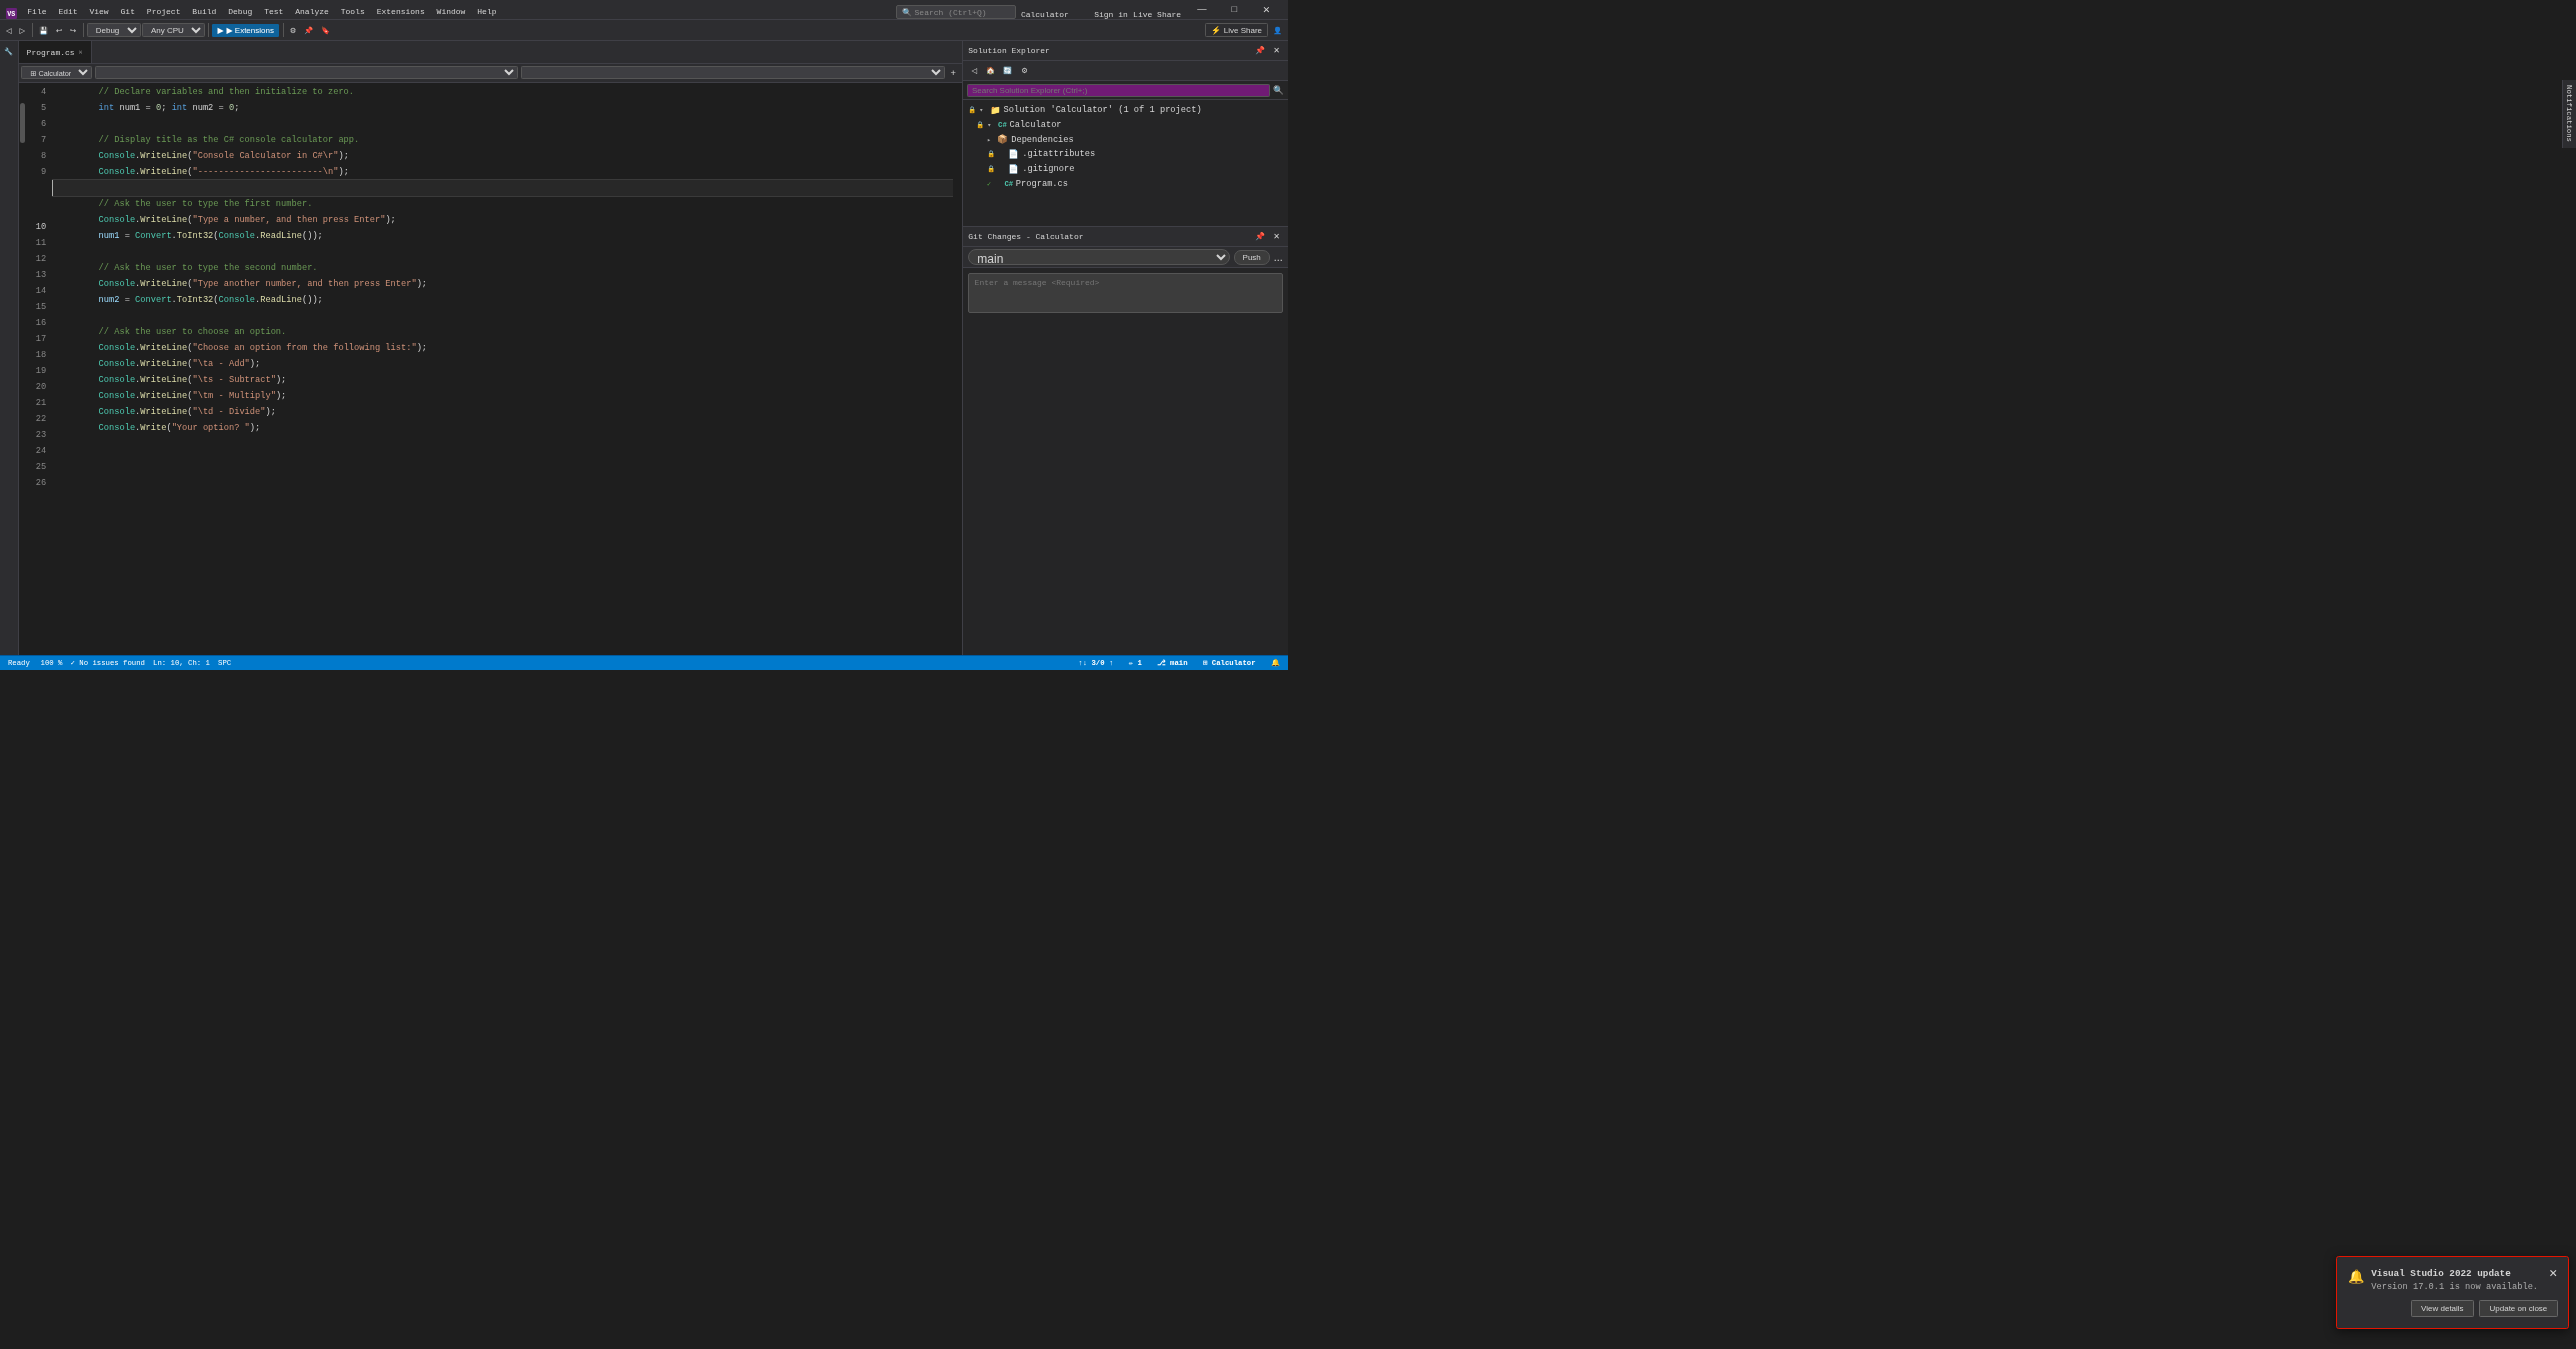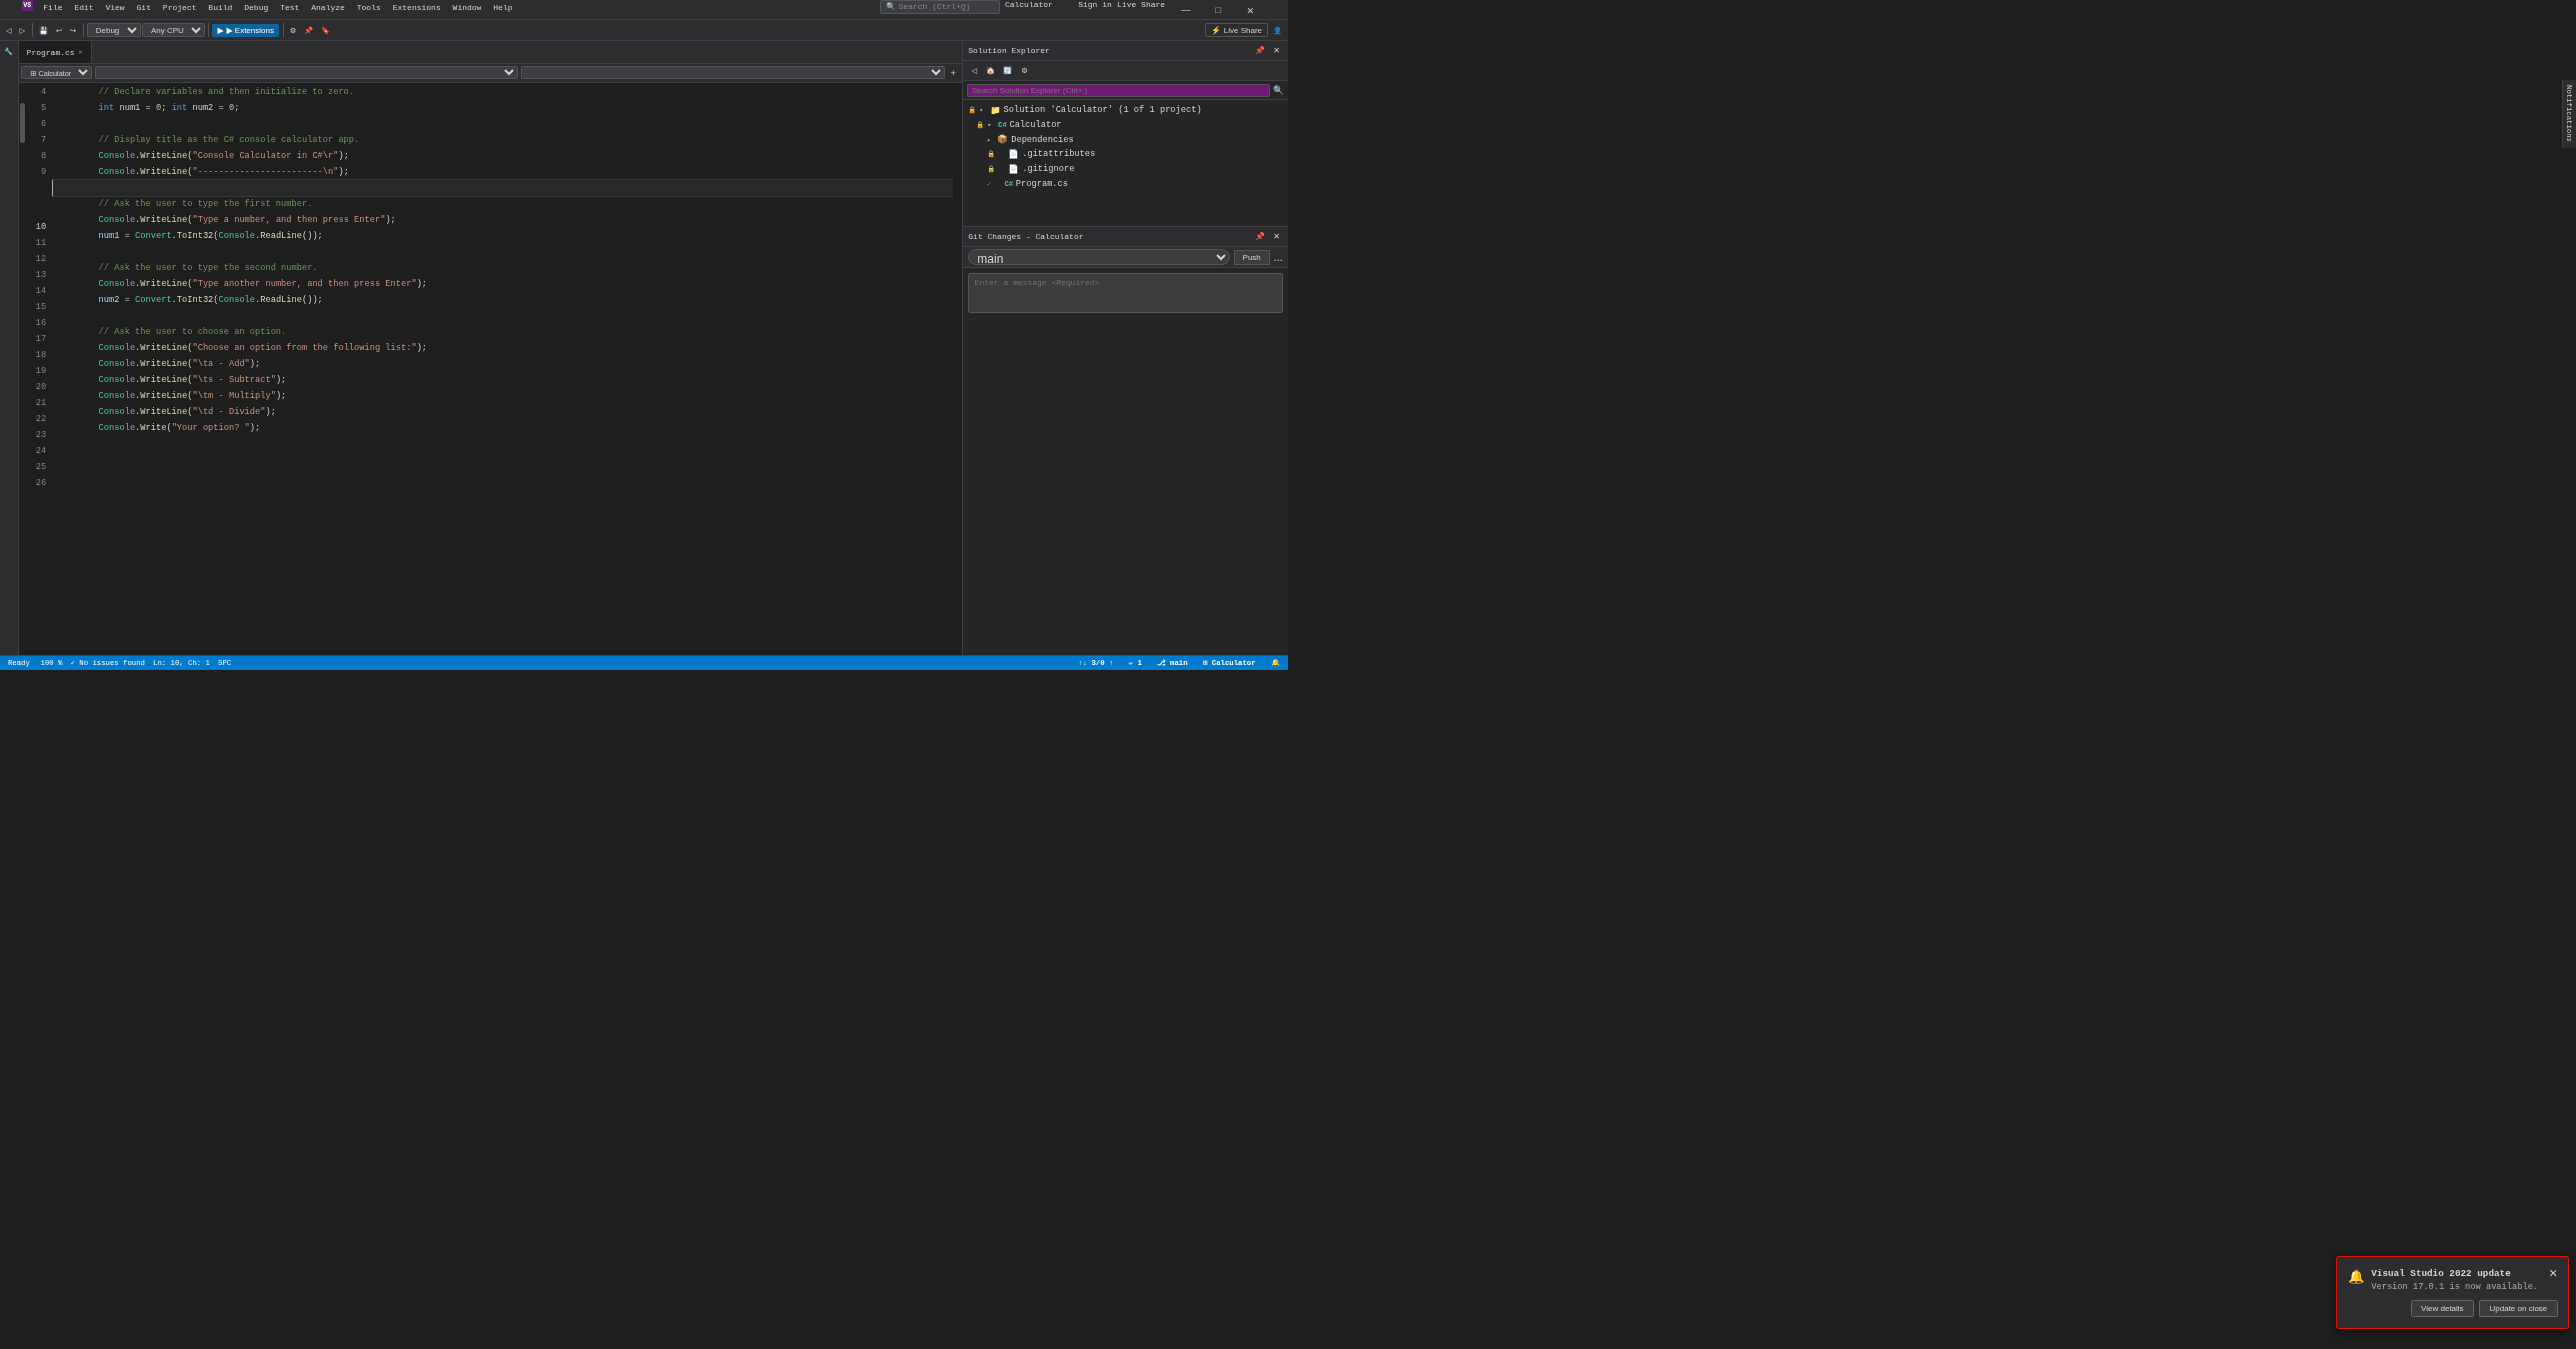--- a/index.html
+++ b/index.html
@@ -12,22 +12,22 @@
       height: 675px;
       overflow: hidden;
       transform-origin: top left;
     }
 
     
     .title-bar {
       background: #2d2d30;
       height: 20px;
       display: flex;
-      align-items: flex-start;
-      padding: 0 22px;
+      align-items: flex-end;
+      padding: 0 6px;
       border-bottom: 0.7px solid #3f3f46;
     }
     .title-bar-icon {
       width: 10.7px; height: 10.7px;
       background: #68217a;
       border-radius: 1.3px;
       margin-right: 5.3px;
       display: flex; align-items: center; justify-content: center;
       color: white; font-size: 6.7px; font-weight: bold;
       flex-shrink: 0;
@@ -259,21 +259,21 @@
       display: flex; align-items: center; padding: 0 5.3px; gap: 4px;
       border-bottom: 0.7px solid #3f3f46;
     }
     .branch-dropdown {
       background: #3c3c3c; border: 0.7px solid #555; color: #d4d4d4;
       padding: 1.3px 4px; font-size: 12px; border-radius: 8px; flex: 1;
       height: 16px;
     }
     .push-btn {
       background: #3c3c3c; border: 0.7px solid #555; color: #d4d4d4;
-      padding: 2px 8px; font-size: 8px; border-radius: 0; cursor: pointer;
+      padding: 2px 8px; font-size: 8px; border-radius: 7px; cursor: pointer;
     }
     .git-more { background: transparent; border: none; color: #d4d4d4; cursor: pointer; font-size: 10.7px; }
     .git-message-area {
       flex: 1; padding: 5.3px;
     }
     .git-message-input {
       width: 100%; background: #3c3c3c; border: 0.7px solid #555; color: #d4d4d4;
       padding: 4px 5.3px; font-size: 8px; border-radius: 2px; resize: none;
       font-family: inherit; height: 40px;
     }

